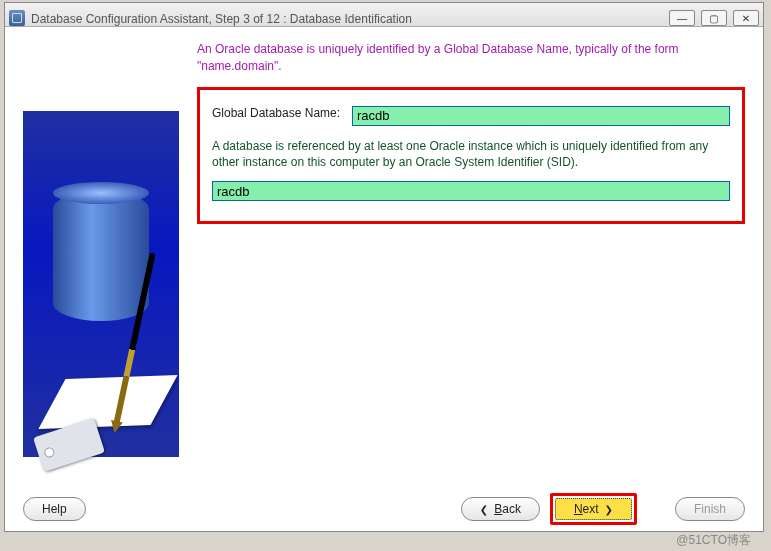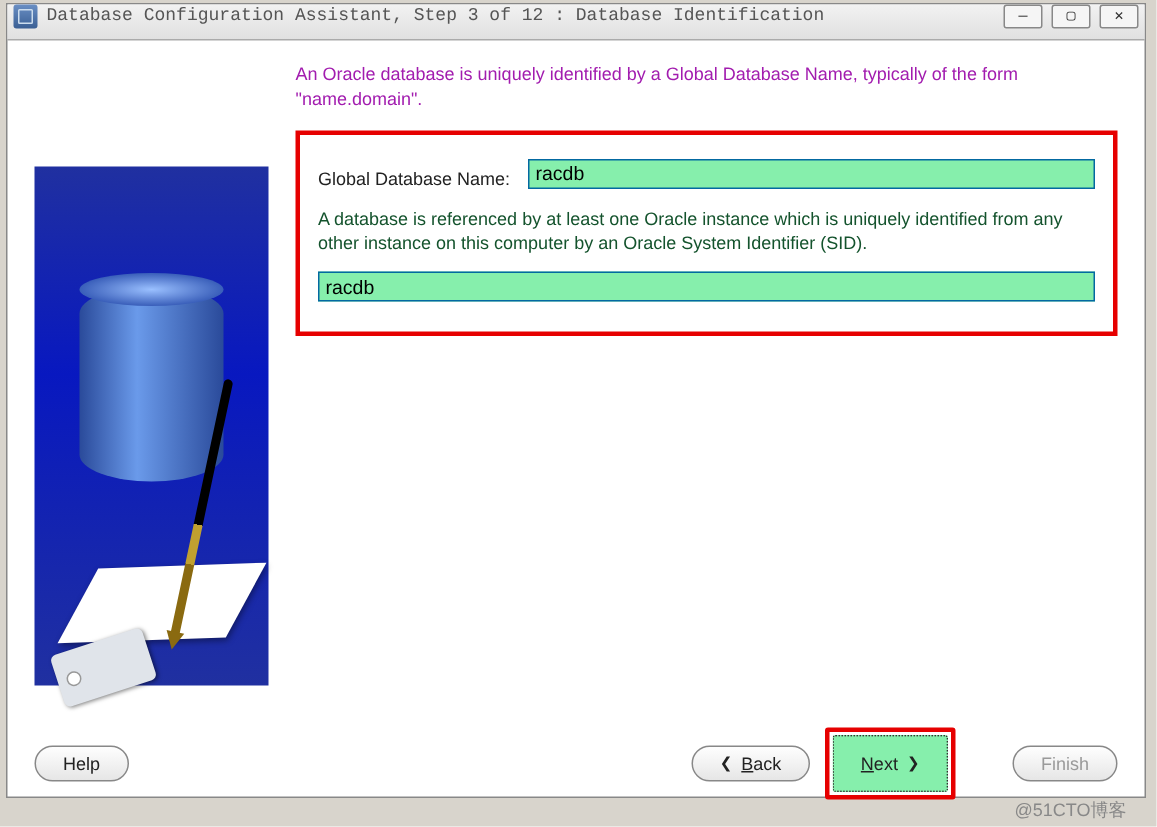--- a/index.html
+++ b/index.html
@@ -18,23 +18,22 @@
       border: 1px solid #888;
       margin: 2px 4px;
       display: flex;
       flex-direction: column;
     }
     .titlebar {
       height: 24px;
       background: linear-gradient(#f2f2f2, #e0e0e0);
       border-bottom: 1px solid #aaa;
       display: flex;
-      align-items: flex-start;
+      align-items: flex-end;
       padding: 0 4px;
-      font-family: Liberation Mono, monospace;
     }
     .title-icon {
       width: 16px; height: 16px;
       background: linear-gradient(#6a8fc4, #3a5f94);
       border-radius: 2px;
       margin-right: 6px;
       position: relative;
     }
     .title-icon::after {
       content: "";
@@ -121,21 +120,21 @@
       width:8px; height:8px; border-radius:50%;
       background:#fff; border:1px solid #999;
     }
 
     .form-panel { flex: 1; position: relative; }
     .intro { color: #a21caf; line-height: 1.4; margin-bottom: 12px; }
     .field-block {
       border: 3px solid #e60000;
       padding: 10px 12px 14px 12px;
     }
-    .row { display: flex; align-items: flex-end; margin: 6px 0; }
+    .row { display: flex; align-items: flex-start; margin: 6px 0; }
     .lbl { width: 140px; color: #222; }
     .txt {
       flex: 1;
       height: 20px;
       border: 1px solid #0369a1;
       padding: 2px 4px;
       font-size: 13px;
       background: #86efac;
     }
     .desc { color: #14532d; line-height: 1.4; margin: 12px 0 10px 0; }
@@ -165,22 +164,22 @@
     .nav-arrows { font-size: 10px; }
     .next-highlight {
       border: 3px solid #e60000;
       padding: 2px;
       border-radius: 2px;
       display: inline-flex;
     }
     .next-highlight .btn {
       border: 1px dotted #333;
       border-radius: 2px;
-      background: #86efac;
-      height: 38px;
+      background: #fde047;
+      height: 22px;
     }
     .u { text-decoration: underline; }
 
     .watermark {
       position: absolute;
       right: 20px; bottom: 2px;
       color: #888;
       font-size: 12px;
     }
   </style>

